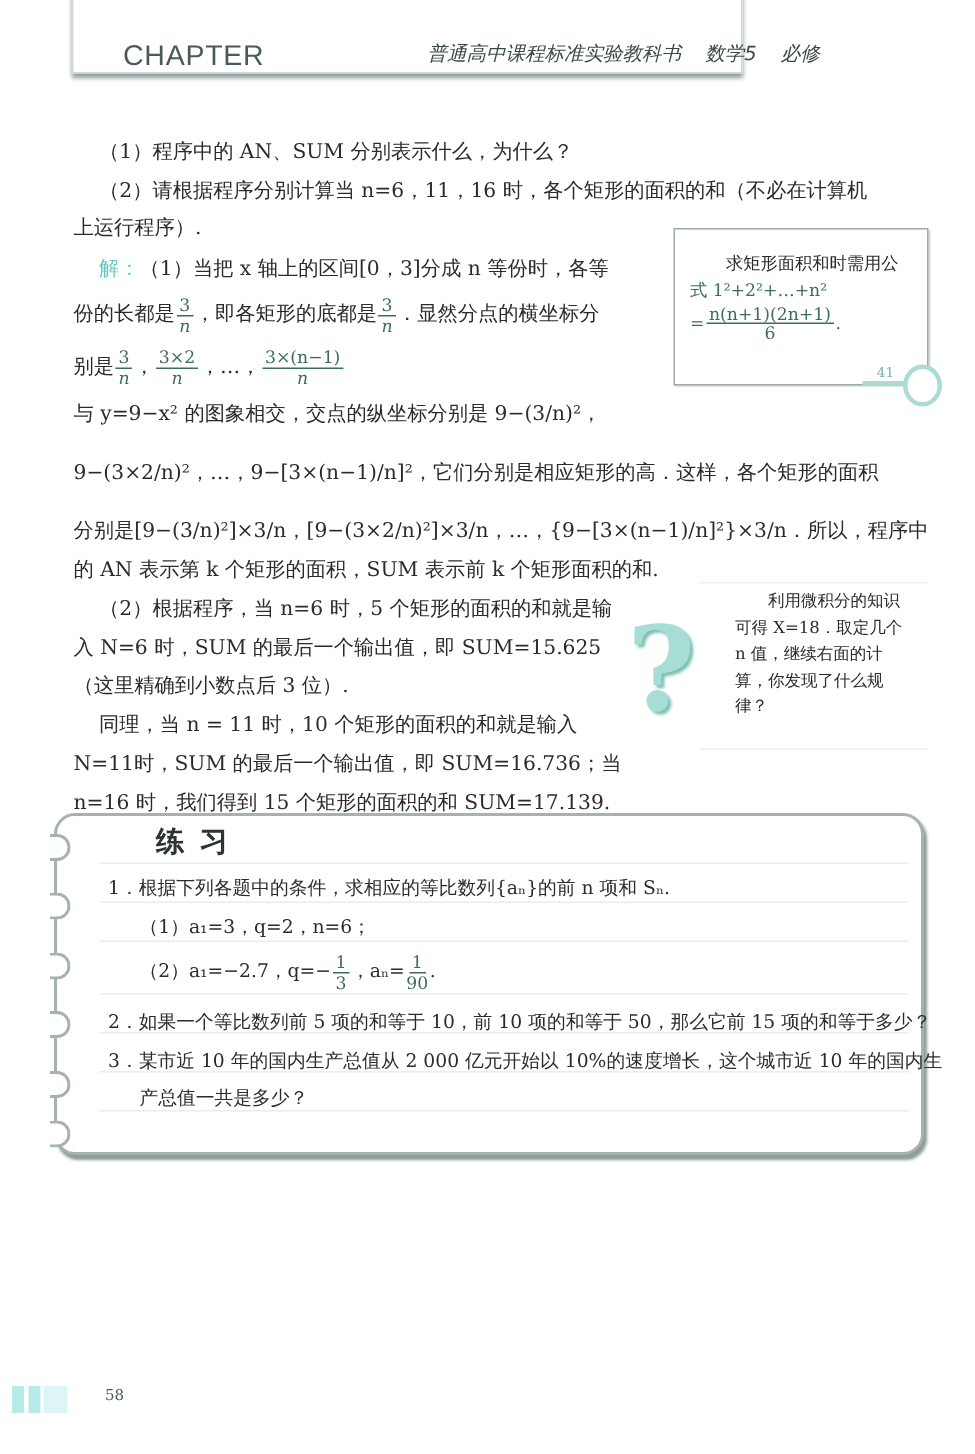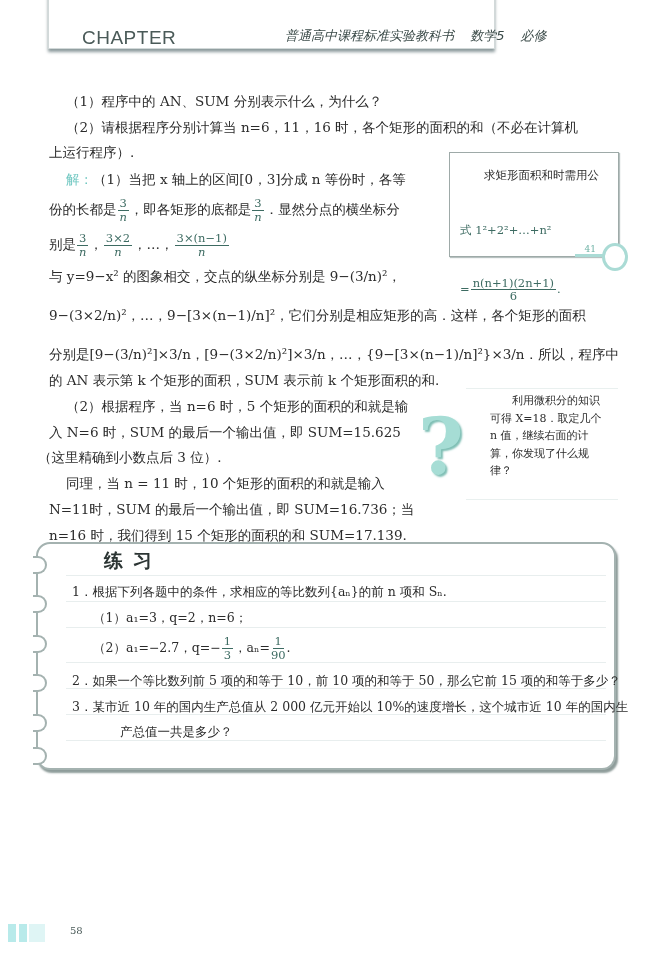--- a/index.html
+++ b/index.html
@@ -19,21 +19,21 @@
     position: absolute; left: 285px; top: 27px; font-size: 13px; font-style: italic;
     color: #3a4a48; font-family: "DejaVu Sans", sans-serif; white-space: nowrap;
   }
   .book-title span { margin-left: 12px; }
   .para {
     position: absolute; font-size: 13.5px; line-height: 1.2; color: #2b2b2b; white-space: nowrap; margin-top: 20px;
   }
   .frac { display: inline-flex; flex-direction: column; align-items: center; vertical-align: middle; font-size: 11.5px; color: #3d6b62; margin: 0 1px; }
   .frac .num { border-bottom: 1px solid #3d6b62; padding: 0 2px; line-height: 1.1; }
   .frac .den { font-style: italic; line-height: 1.1; }
-  .teal { color: #3d6b62; margin-top: 37px; }
+  .teal { color: #3d6b62; }
   .solve-label { color: #6fc7c1; }
   .side-note {
     position: absolute; left: 449px; top: 152px; width: 170px; height: 105px;
     border: 1px solid #9eaaa8; background: #fff; box-shadow: 1px 1px 1px #b7c1c0;
   }
   .side-note .txt { position: absolute; left: 10px; top: 14px; font-size: 11.5px; line-height: 1.55; color: #2b2b2b; white-space: nowrap; }
   .side-note .pg { position: absolute; right: 22px; bottom: 2px; font-size: 9px; color: #6fb3a6; }
   .ring { position: absolute; left: 602px; top: 243px; width: 26px; height: 28px; border: 3px solid #aadbd5; border-radius: 50%; background: #fff; }
   .ring-bar { position: absolute; left: 575px; top: 254px; width: 30px; height: 3px; background: #aadbd5; }
   .qbox {
@@ -96,21 +96,21 @@
       <span class="den">n</span>
     </span>
 </div>
 <div class="para" style="left:49px; top:248px;">与 y=9−x² 的图象相交，交点的纵坐标分别是 9−(3/n)²，</div>
 <div class="para" style="left:49px; top:287px;">9−(3×2/n)²，…，9−[3×(n−1)/n]²，它们分别是相应矩形的高．这样，各个矩形的面积</div>
 <div class="para" style="left:49px; top:326px;">分别是[9−(3/n)²]×3/n，[9−(3×2/n)²]×3/n，…，{9−[3×(n−1)/n]²}×3/n．所以，程序中</div>
 <div class="para" style="left:49px; top:352px;">的 AN 表示第 k 个矩形的面积，SUM 表示前 k 个矩形面积的和.</div>
 
 <div class="para" style="left:66px; top:378px;">（2）根据程序，当 n=6 时，5 个矩形的面积的和就是输</div>
 <div class="para" style="left:49px; top:404px;">入 N=6 时，SUM 的最后一个输出值，即 SUM=15.625</div>
-<div class="para" style="left:38px; top:429px;">（这里精确到小数点后 3 位）.</div>
+<div class="para" style="left:49px; top:429px;">（这里精确到小数点后 3 位）.</div>
 <div class="para" style="left:66px; top:455px;">同理，当 n = 11 时，10 个矩形的面积的和就是输入</div>
 <div class="para" style="left:49px; top:481px;">N=11时，SUM 的最后一个输出值，即 SUM=16.736；当</div>
 <div class="para" style="left:49px; top:507px;">n=16 时，我们得到 15 个矩形的面积的和 SUM=17.139.</div>
 
 <div class="side-note">
   <div class="txt">
     <div style="padding-left:24px;">求矩形面积和时需用公</div>
     <div class="teal">式 1²+2²+…+n²</div>
     <div class="teal"><span>=</span><span class="frac">
           <span class="num">n(n+1)(2n+1)</span>
@@ -154,18 +154,18 @@
   <span>（2）a₁=−2.7，q=−</span><span class="frac">
       <span class="num">1</span>
       <span class="den" style="font-style:normal">3</span>
     </span><span>，aₙ=</span><span class="frac">
       <span class="num">1</span>
       <span class="den" style="font-style:normal">90</span>
     </span><span>.</span>
 </div>
 <div class="ex-line" style="left:72px; top:673px;">2．如果一个等比数列前 5 项的和等于 10，前 10 项的和等于 50，那么它前 15 项的和等于多少？</div>
 <div class="ex-line" style="left:72px; top:699px;">3．某市近 10 年的国内生产总值从 2 000 亿元开始以 10%的速度增长，这个城市近 10 年的国内生</div>
-<div class="ex-line" style="left:93px; top:724px;margin-left:27px;">产总值一共是多少？</div>
+<div class="ex-line" style="left:93px; top:724px;">产总值一共是多少？</div>
 
 <div class="tab-mark" style="left:8px; width:8px;"></div>
 <div class="tab-mark" style="left:19px; width:8px;"></div>
 <div class="tab-mark" style="left:29px; width:16px; background:#dff5f5;"></div>
 <div class="page-num">58</div>
 
 </body></html>

